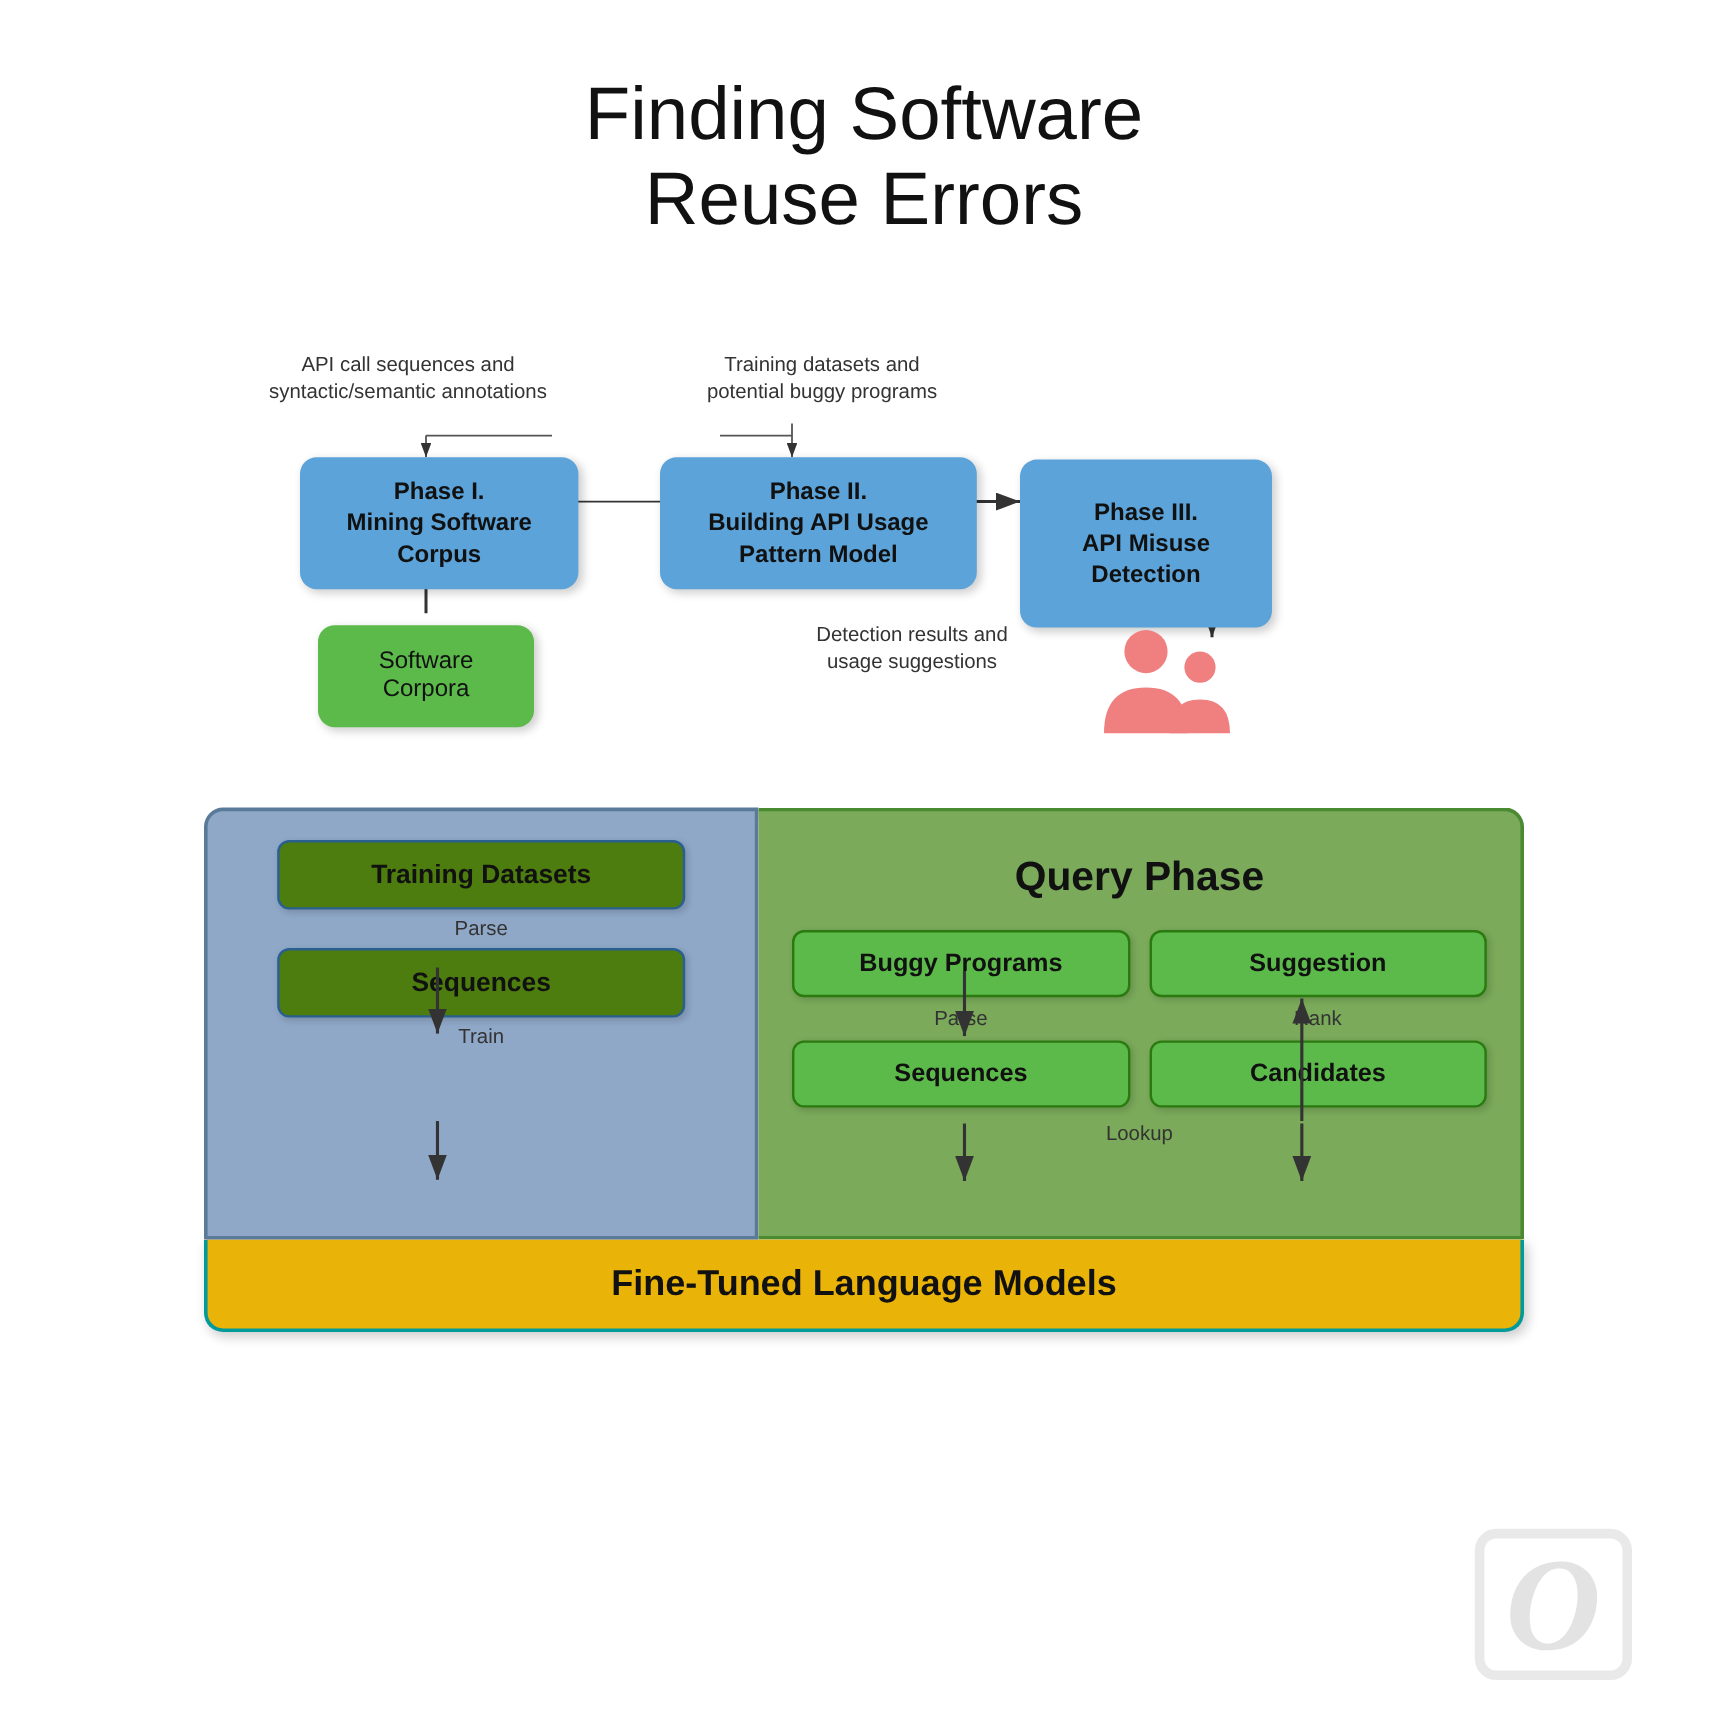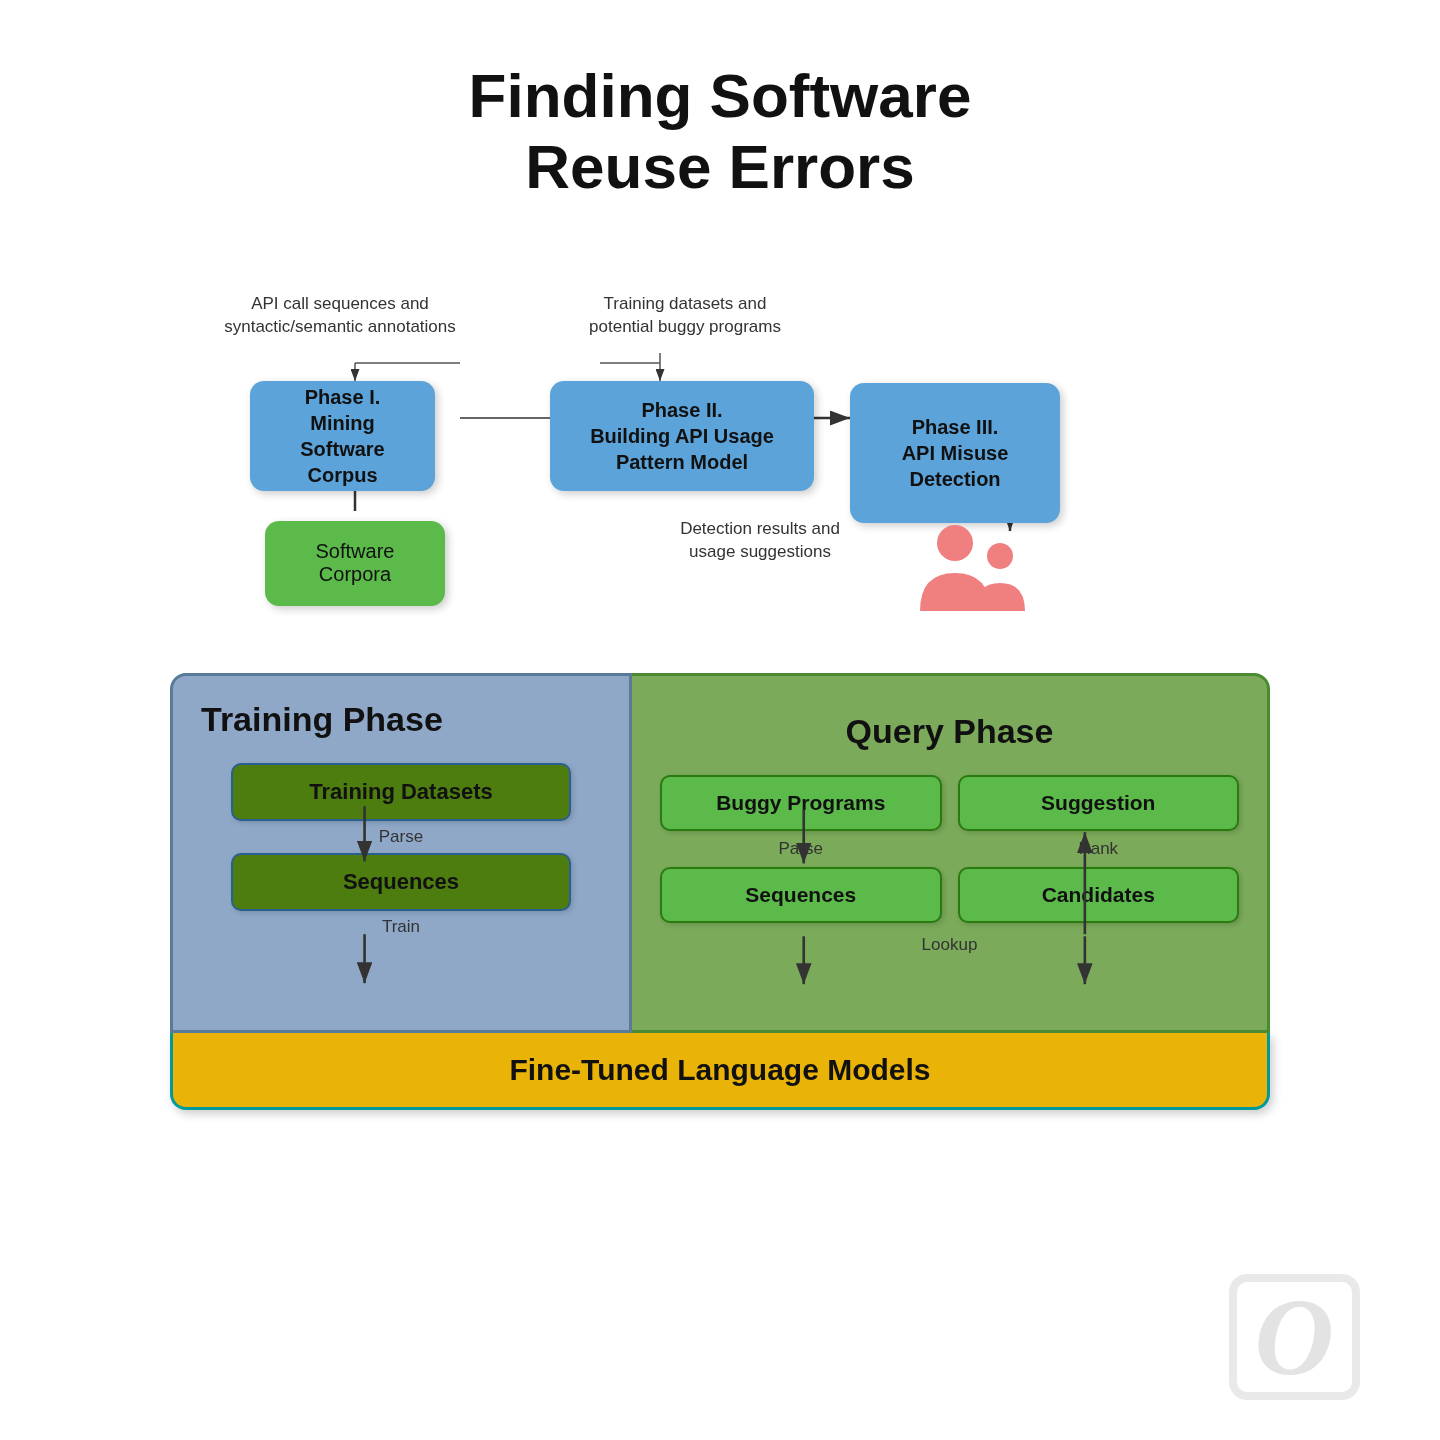--- a/index.html
+++ b/index.html
@@ -15,21 +15,21 @@
       width: 1440px;
       height: 1440px;
       display: flex;
       flex-direction: column;
       align-items: center;
       padding: 60px 100px 40px;
     }
     
     .main-title {
       font-size: 62px;
-      font-weight: 700;
+      font-weight: 400;
       text-align: center;
       line-height: 1.15;
       margin-bottom: 60px;
       color: #111;
     }
     
     .top-diagram {
       width: 100%;
       max-width: 1100px;
       position: relative;
@@ -256,21 +256,21 @@
     <div class="annotation" style="left:50px; top:30px; width:240px;">
       <span style="white-space:pre-line;">API call sequences and
 syntactic/semantic annotations</span>
     </div>
 
     <div class="annotation" style="left:400px; top:30px; width:230px;">
       <span style="white-space:pre-line;">Training datasets and
 potential buggy programs</span>
     </div>
 
-    <div class="phase-box" style="left:80px; top:118px; width:185px; height:110px;text-align:center;">
+    <div class="phase-box" style="left:80px; top:118px; width:232px; height:110px;text-align:center;">
       <span>Phase I.</span>
       <span>Mining Software</span>
       <span>Corpus</span>
     </div>
 
     <div class="phase-box" style="left:380px; top:118px; width:264px; height:110px;">
       <span>Phase II.</span>
       <span>Building API Usage</span>
       <span>Pattern Model</span>
     </div>
@@ -311,21 +311,20 @@
           <defs>
             <marker id="arr1" markerWidth="8" markerHeight="6" refX="8" refY="3" orient="auto">
               <polygon points="0 0, 8 3, 0 6" fill="#333"></polygon>
             </marker>
           </defs>
 
           <line x1="175" y1="125" x2="175" y2="178" stroke="#333" stroke-width="2.5" marker-end="url(#arr1)"></line>
 
           <line x1="175" y1="248" x2="175" y2="295" stroke="#333" stroke-width="2.5" marker-end="url(#arr1)"></line>
         </svg>
-        <div class="phase-label">Training Phase</div>
         <div class="inner-box">Training Datasets</div>
         <div class="arrow-label">Parse</div>
         <div class="inner-box" style="margin-top:4px;">Sequences</div>
         <div class="arrow-label">Train</div>
       </div>
 
       <div class="query-panel" style="position:relative;">
         <svg class="query-arrows-svg" viewBox="0 0 600 340" xmlns="http://www.w3.org/2000/svg">
           <defs>
             <marker id="arr2" markerWidth="8" markerHeight="6" refX="8" refY="3" orient="auto">

